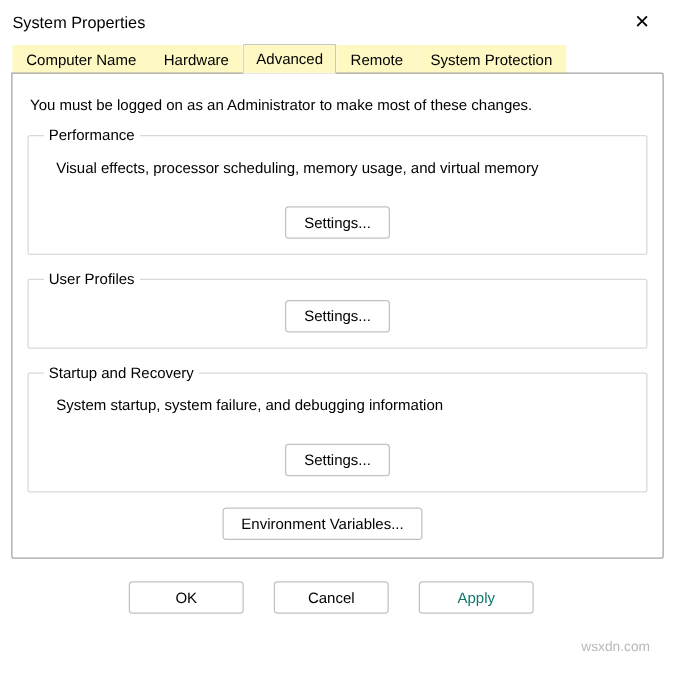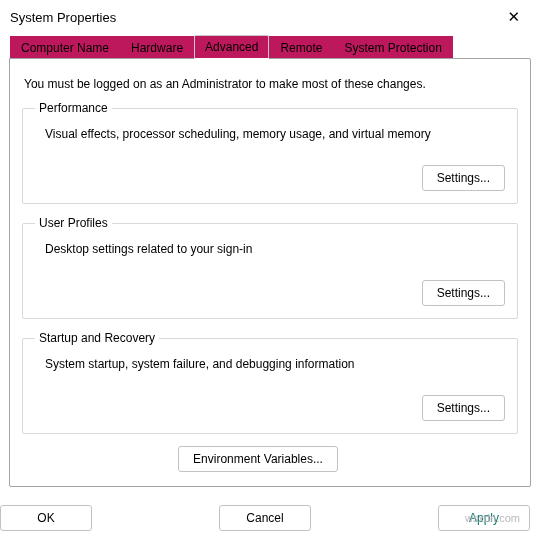--- a/index.html
+++ b/index.html
@@ -39,21 +39,21 @@
       position: relative;
     }
     .tab {
       padding: 4px 10px 4px 10px;
       font-size: 12px;
       cursor: pointer;
       border: 1px solid transparent;
       border-bottom: none;
       position: relative;
       top: 1px;
-      background: #be185d;
+      background: #fef9c3;
     }
     .tab.active {
       border: 1px solid #c8c8c8;
       border-bottom: 1px solid #fff;
       border-radius: 2px 2px 0 0;
       z-index: 2;
     }
     .tab-body {
       margin: 0 9px 0 9px;
       border: 1px solid #a3a3a3;
@@ -75,42 +75,42 @@
     fieldset.group legend {
       font-size: 12px;
       padding: 0 4px;
     }
     .group-desc {
       font-size: 12px;
       margin: 2px 0 24px 10px;
     }
     .group-btns {
       display: flex;
-      justify-content: flex-end;
+      justify-content: center;
     }
     button.win {
       background: #ffffff;
       border: 1px solid #c2c2c2;
       border-radius: 3px;
       padding: 5px 14px;
       font-size: 12px;
       cursor: pointer;
       min-width: 80px;
     }
     .envrow {
       display: flex;
       justify-content: center;
       margin: 10px 24px 0 0;
     }
     .envrow button.win {
       min-width: 150px;
     }
     .footer {
       display: flex;
-      justify-content: space-between;
+      justify-content: center;
       gap: 24px;
       margin-top: 18px;
       padding: 0 10px 0 0;
     }
     .footer button.win {
       min-width: 92px;
     }
     button.win[disabled] {
       color: #0f766e;
       cursor: default;
@@ -146,21 +146,20 @@
   <fieldset class="group">
     <legend>Performance</legend>
     <div class="group-desc">Visual effects, processor scheduling, memory usage, and virtual memory</div>
     <div class="group-btns">
       <button class="win">Settings...</button>
     </div>
   </fieldset>
 
   <fieldset class="group">
     <legend>User Profiles</legend>
-    <div class="group-desc">Desktop settings related to your sign-in</div>
     <div class="group-btns">
       <button class="win">Settings...</button>
     </div>
   </fieldset>
 
   <fieldset class="group">
     <legend>Startup and Recovery</legend>
     <div class="group-desc">System startup, system failure, and debugging information</div>
     <div class="group-btns">
       <button class="win">Settings...</button>

